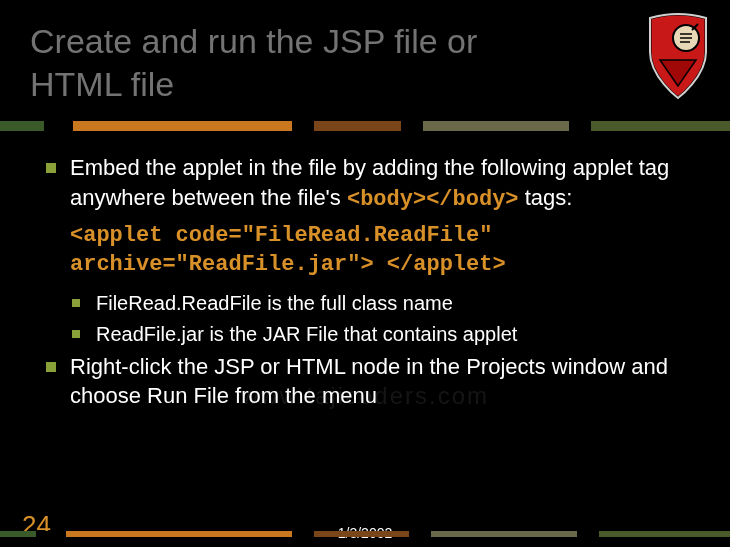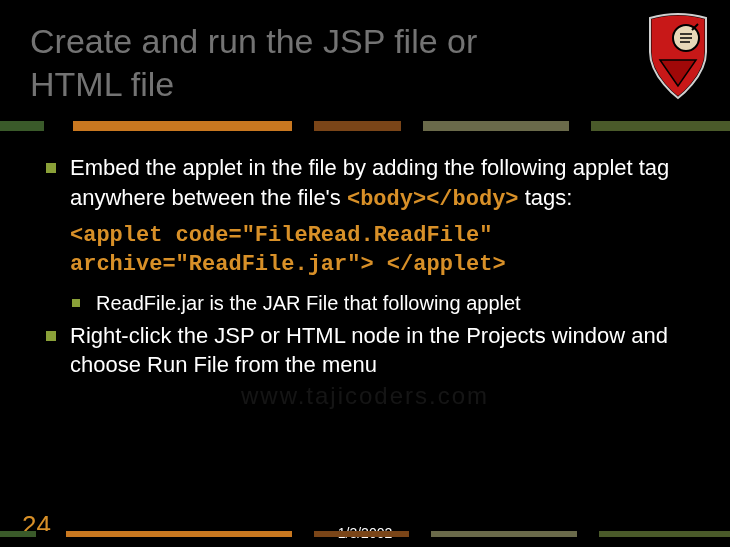--- a/index.html
+++ b/index.html
@@ -159,21 +159,22 @@
   <ul>
     <li class="bullet-l1">
       <span>Embed the applet in the file by adding the following applet tag anywhere between the file's </span><span class="code">&lt;body&gt;&lt;/body&gt;</span><span> tags:</span>
     </li>
   </ul>
   <div class="codeblock">
     <div>&lt;applet code="FileRead.ReadFile"</div>
     <div>archive="ReadFile.jar"&gt; &lt;/applet&gt;</div>
   </div>
   <ul>
-    <li class="bullet-l2">ReadFile.jar is the JAR File that following applet</li>
+    <li class="bullet-l2">FileRead.ReadFile is the full class name</li>
+    <li class="bullet-l2">ReadFile.jar is the JAR File that contains applet</li>
     <li class="bullet-l1">Right-click the JSP or HTML node in the Projects window and choose Run File from the menu</li>
   </ul>
 </div>
 
 <div class="watermark">www.tajicoders.com</div>
 
 <div class="slide-number">24</div>
 <div class="date">1/3/2002</div>
 
 <div class="footer">

